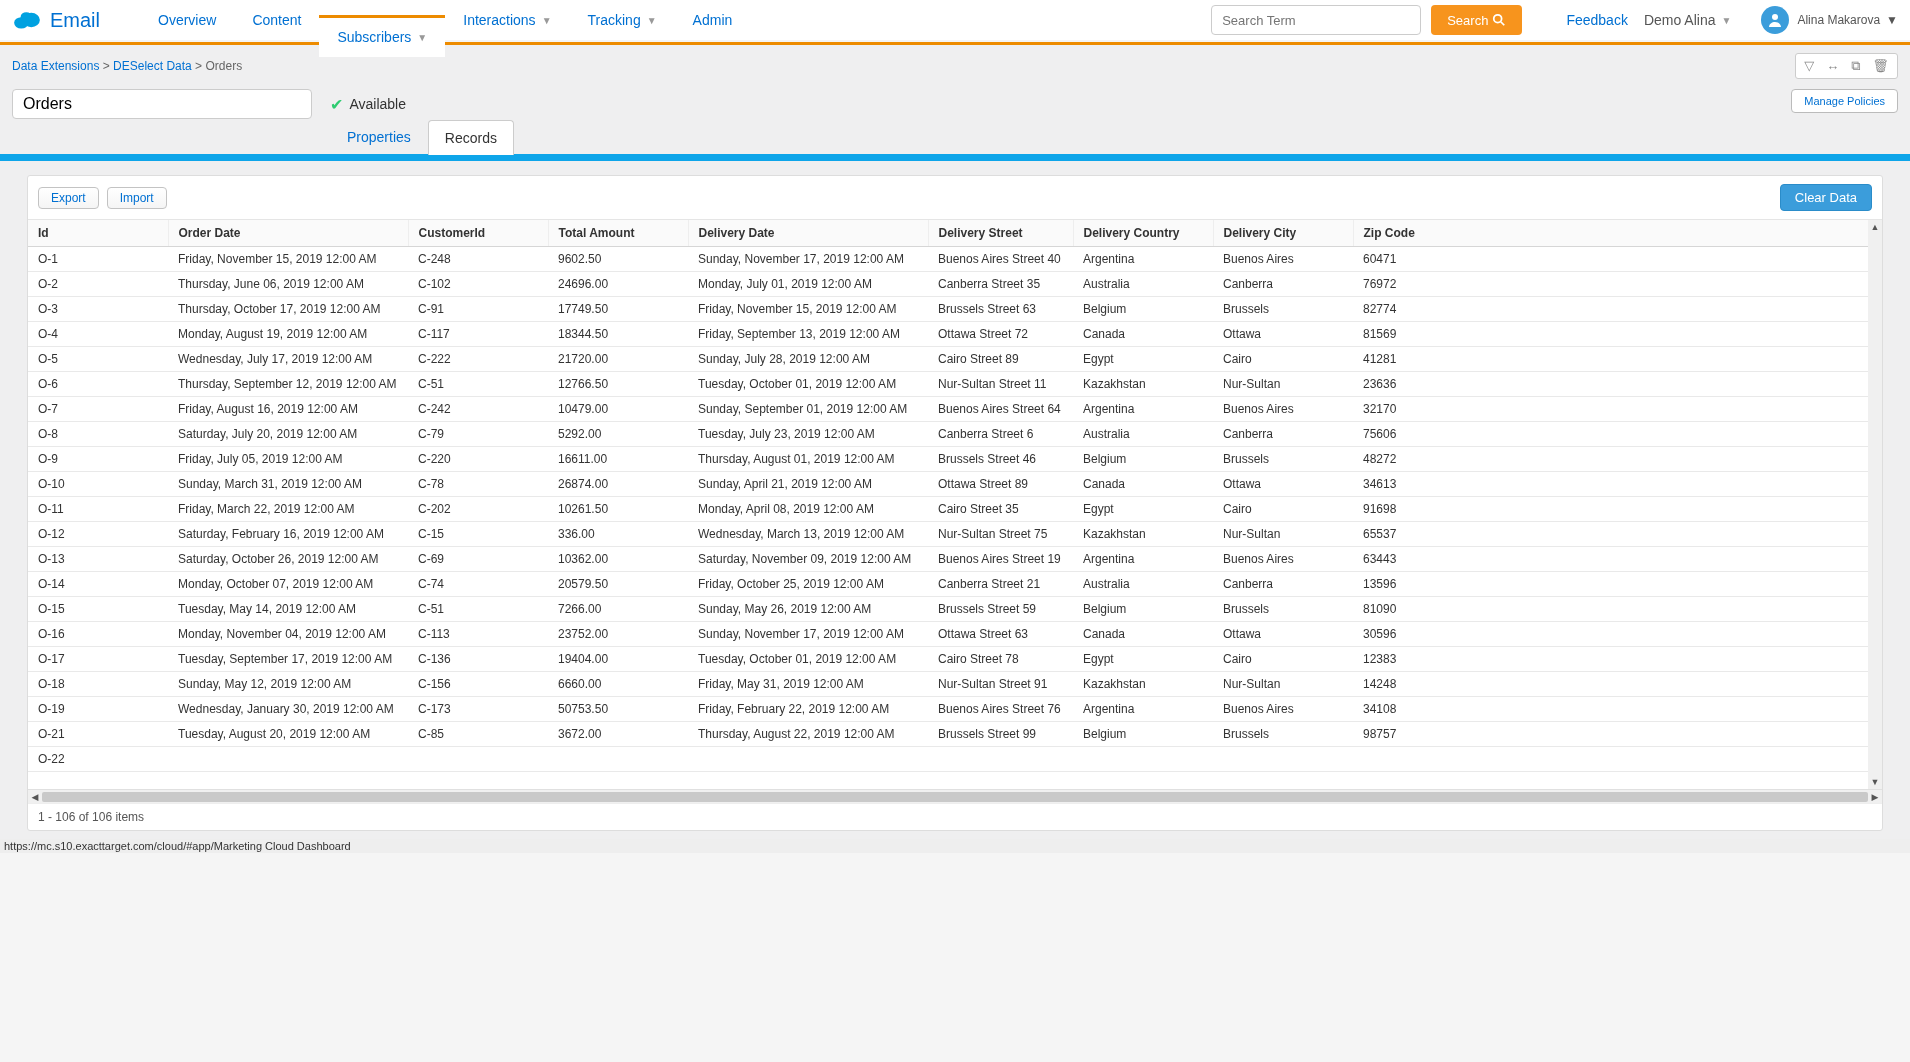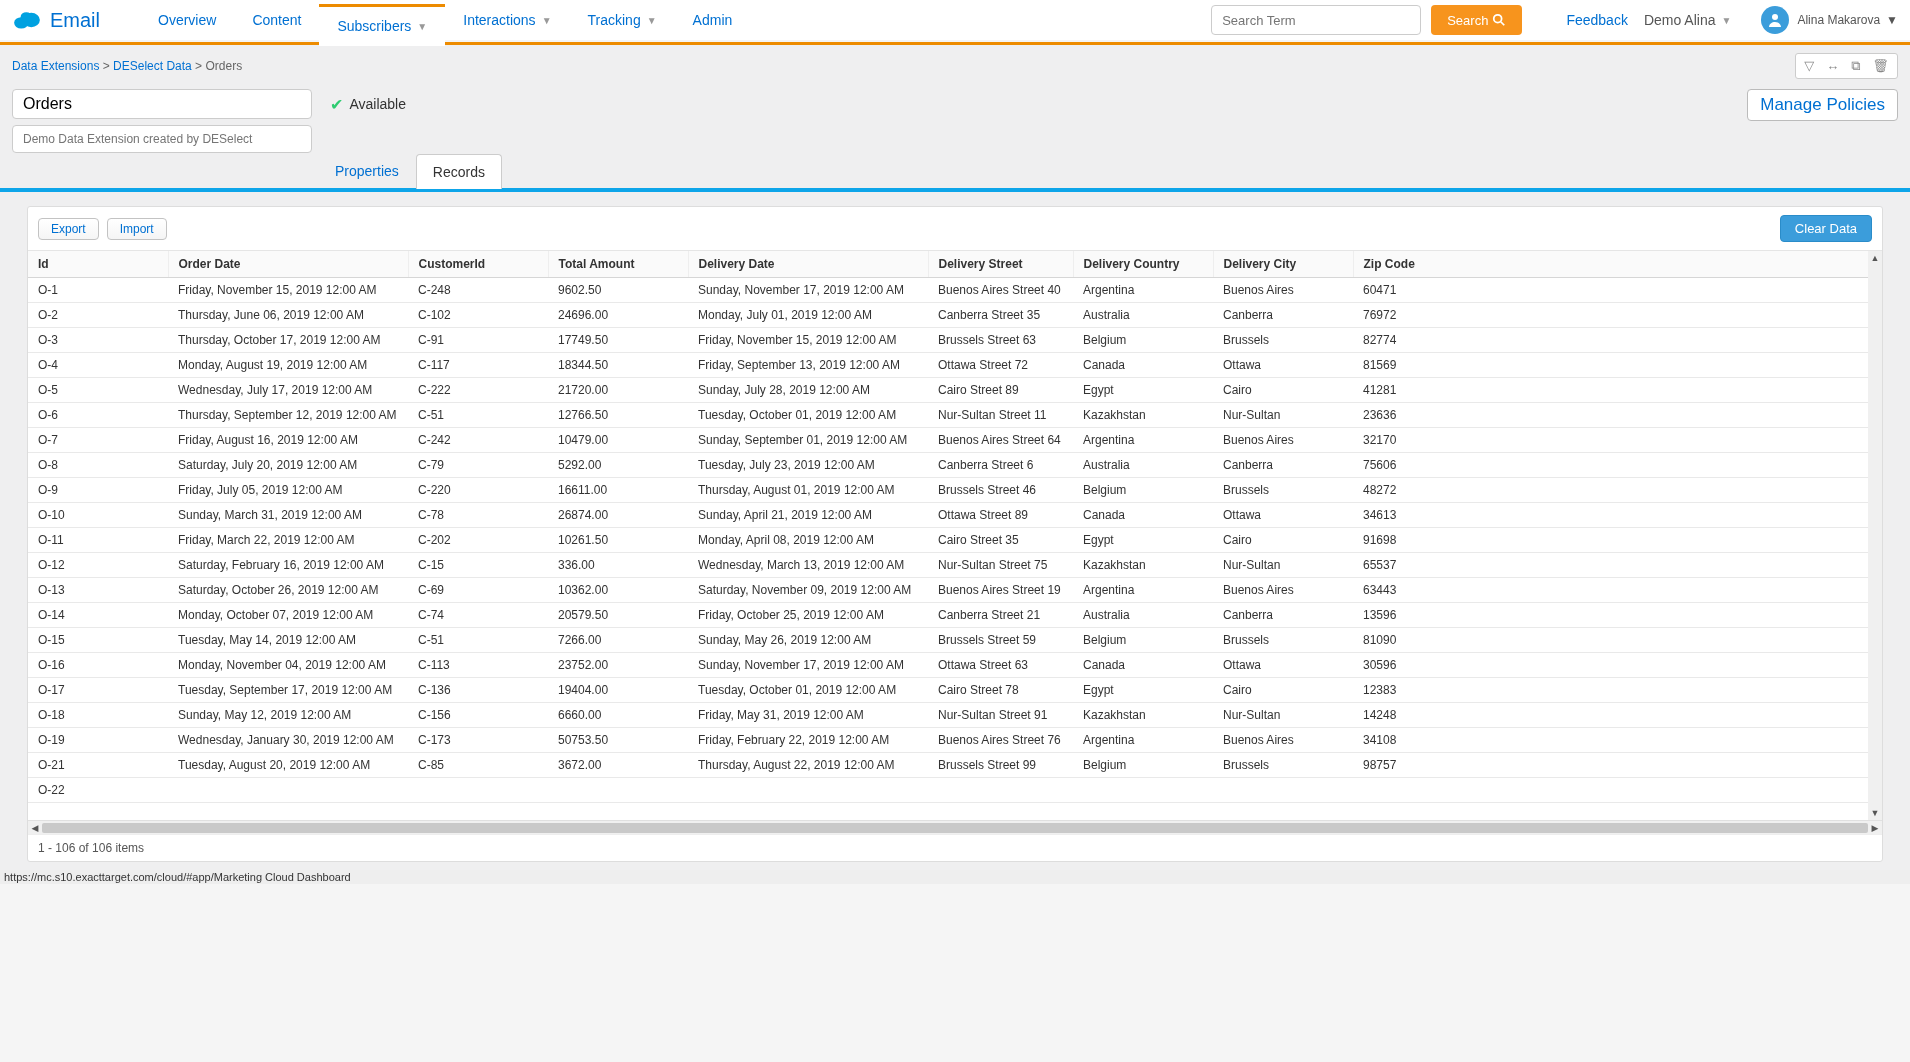--- a/index.html
+++ b/index.html
@@ -4,21 +4,21 @@
 <style>
 * { box-sizing: border-box; margin: 0; padding: 0; }
 body { font-family: Arial, Helvetica, sans-serif; font-size: 13px; color: #333; background: #f5f5f5; overflow: hidden; }
 
 
 .top-nav { display: flex; align-items: center; height: 42px; background: #fff; padding: 0 12px; border-bottom: 2px solid #f5f5f5; }
 .cloud-logo { width: 30px; height: 20px; margin-right: 8px; }
 .app-title { color: #0070d2; font-size: 20px; font-weight: 300; margin-right: 40px; }
 .nav-tabs { display: flex; align-items: stretch; height: 42px; }
 .nav-tab { display: flex; align-items: center; padding: 4px 18px; color: #0070d2; font-size: 14px; cursor: pointer; height: 42px; border-top: 3px solid transparent; border-bottom: 3px solid transparent; }
-.nav-tab.active { border-top: 3px solid #ed8b00; border-bottom: 1px solid #fff; background: #fff; position: relative; top: 5px; }
+.nav-tab.active { border-top: 3px solid #ed8b00; border-bottom: 1px solid #fff; background: #fff; position: relative; top: 16px; }
 .nav-tab .chevron { margin-left: 6px; color: #999; font-size: 10px; }
 .nav-spacer { flex: 1; }
 .search-box { width: 210px; height: 30px; border: 1px solid #ccc; border-radius: 4px; padding: 0 10px; font-size: 13px; margin-right: 10px; }
 .search-btn { background: #f7941d; color: #fff; border: none; border-radius: 4px; height: 30px; padding: 0 16px; font-size: 13px; cursor: pointer; display: flex; align-items: center; gap: 4px; margin-right: 44px; }
 .feedback-link { color: #0070d2; font-size: 14px; margin-right: 16px; cursor: pointer; }
 .user-menu { color: #555; font-size: 14px; cursor: pointer; display: flex; align-items: center; margin-right: 30px; }
 .user-menu .chevron { margin-left: 6px; color: #999; font-size: 10px; }
 .avatar-circle { width: 28px; height: 28px; background: #3b9ddb; border-radius: 50%; display: flex; align-items: center; justify-content: center; margin-right: 8px; }
 .avatar-ico { width: 16px; height: 16px; fill: #fff; }
 .user-full { display: flex; align-items: center; color: #555; font-size: 12px; cursor: pointer; }
@@ -31,23 +31,23 @@
 .breadcrumb .crumb-current { color: #666; }
 .icon-toolbar { display: flex; gap: 4px; border: 1px solid #ccc; border-radius: 3px; background: #fff; padding: 2px 4px; }
 .icon-toolbar span { color: #888; padding: 2px 4px; cursor: pointer; font-size: 13px; }
 
 .header-row { display: flex; align-items: flex-start; padding: 6px 12px 0; background: #efeff0; }
 .header-left { display: flex; flex-direction: column; gap: 6px; margin-right: 18px; }
 .name-input { width: 300px; height: 30px; border: 1px solid #ccc; border-radius: 4px; padding: 0 10px; font-size: 16px; background: #fff; }
 .desc-input { width: 300px; height: 28px; border: 1px solid #ccc; border-radius: 4px; padding: 0 10px; font-size: 12px; color: #999; background: #fff; }
 .avail-status { display: flex; align-items: center; color: #333; font-size: 14px; height: 30px; margin-right: auto; }
 .avail-status .check { color: #2ecc71; margin-right: 6px; font-size: 16px; }
-.manage-btn { border: 1px solid #bbb; background: #fff; color: #0070d2; border-radius: 4px; padding: 5px 12px; font-size: 17px; cursor: pointer; margin-left: auto; }
-
-.subtabs { display: flex; align-items: flex-end; padding: 0 0; background: #efeff0; border-bottom: 4px solid #0ea5e9; }
+.manage-btn { border: 1px solid #bbb; background: #fff; color: #0070d2; border-radius: 4px; padding: 5px 12px; font-size: 11px; cursor: pointer; margin-left: auto; }
+
+.subtabs { display: flex; align-items: flex-end; padding: 0 12px; background: #efeff0; border-bottom: 7px solid #0ea5e9; }
 .subtabs-left-gap { width: 318px; }
 .subtab { padding: 9px 16px; color: #0070d2; font-size: 14px; border: 1px solid transparent; border-bottom: none; cursor: pointer; border-radius: 4px 4px 0 0; }
 .subtab.active { color: #333; background: #fff; border-color: #ccc; position: relative; top: 1px; }
 
 
 .content { background: #efeff0; padding: 14px 27px 8px; }
 .panel { background: #fff; border: 1px solid #ddd; border-radius: 3px; }
 .panel-top { display: flex; align-items: center; padding: 8px 10px; border-bottom: 1px solid #e5e5e5; }
 .small-btn { border: 1px solid #c3c3c3; background: linear-gradient(#fff,#f5f5f5); color: #0070d2; border-radius: 4px; font-size: 12px; padding: 3px 12px; cursor: pointer; margin-right: 8px; }
 .clear-btn { margin-left: auto; background: #3b9ddb; color: #fff; border: 1px solid #2a8cc9; border-radius: 4px; font-size: 13px; padding: 5px 14px; cursor: pointer; }
@@ -144,21 +144,20 @@
     <span>▽</span>
     <span>↔</span>
     <span>⧉</span>
     <span>🗑</span>
   </div>
 </div>
 
 <div class="header-row">
   <div class="header-left">
     <input class="name-input" value="Orders" style="">
-    <input class="desc-input" placeholder="Demo Data Extension created by DESelect" style="">
   </div>
   <div class="avail-status">
     <span class="check">✔</span>
     <span>Available</span>
   </div>
   <button class="manage-btn">Manage Policies</button>
 </div>
 
 <div class="subtabs">
   <div class="subtabs-left-gap"></div>

